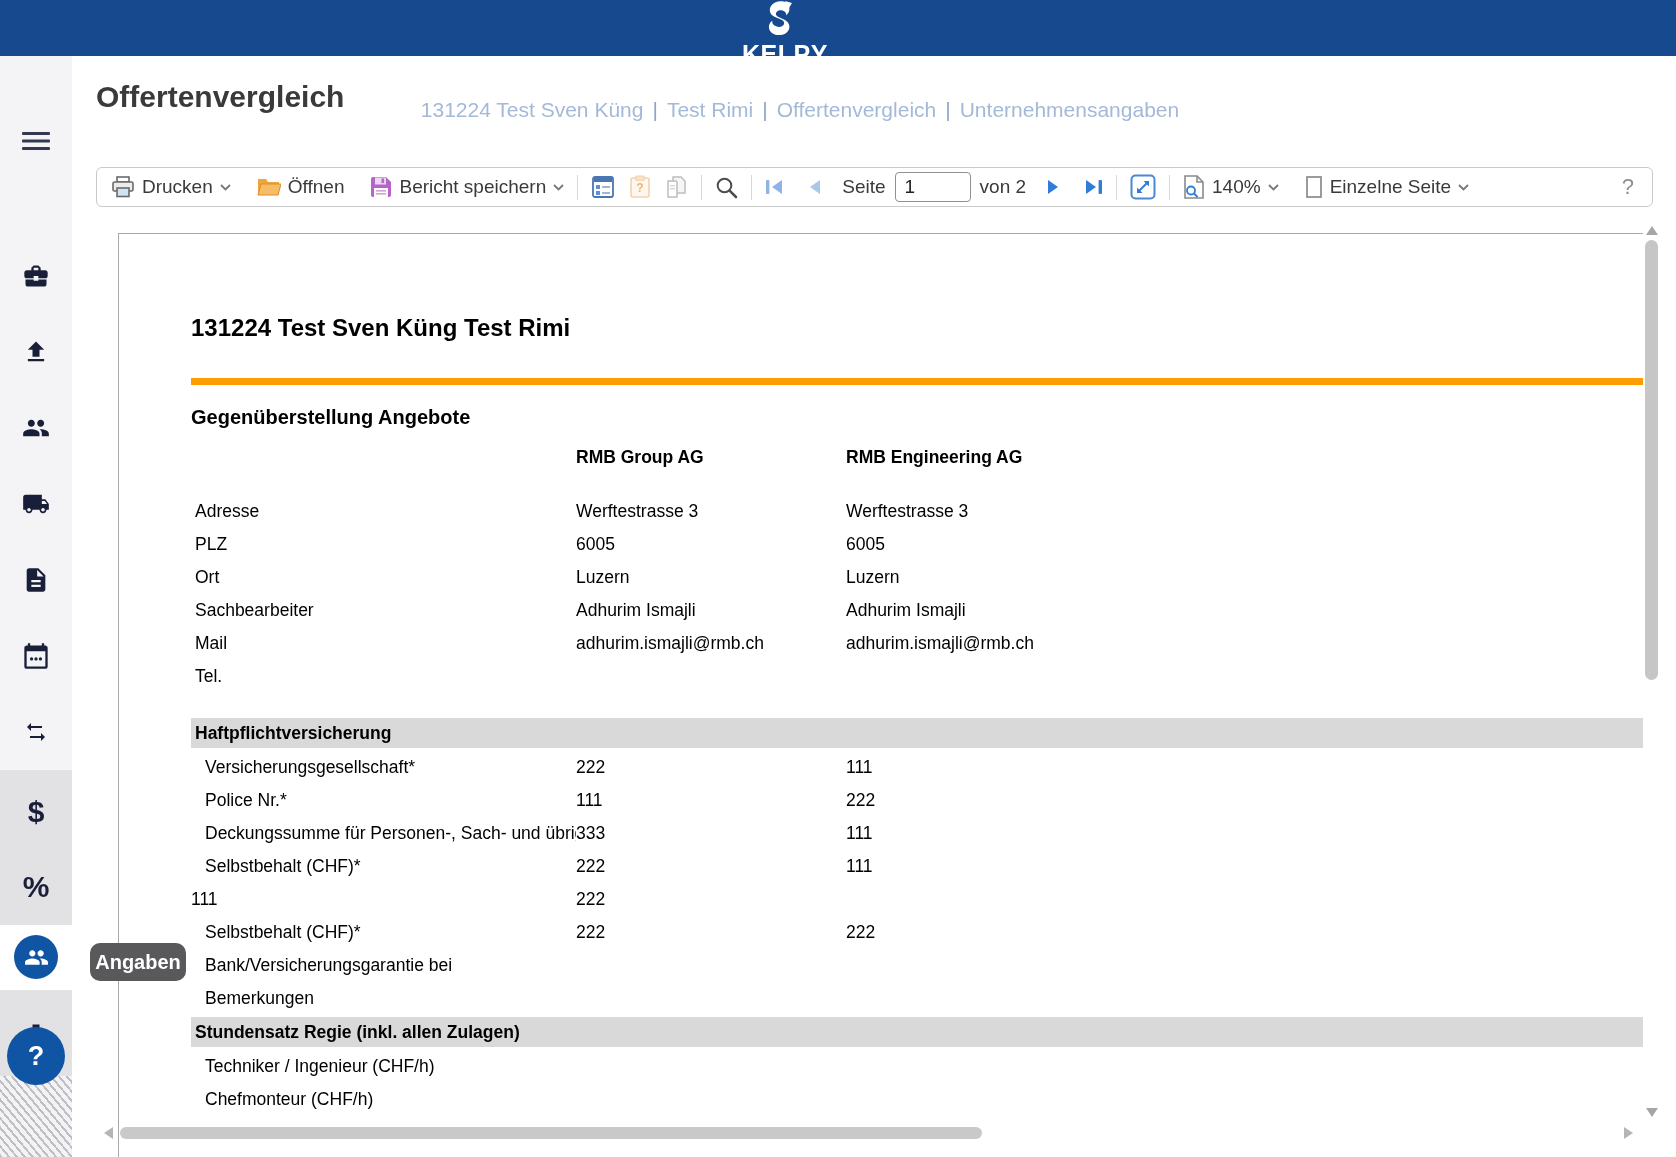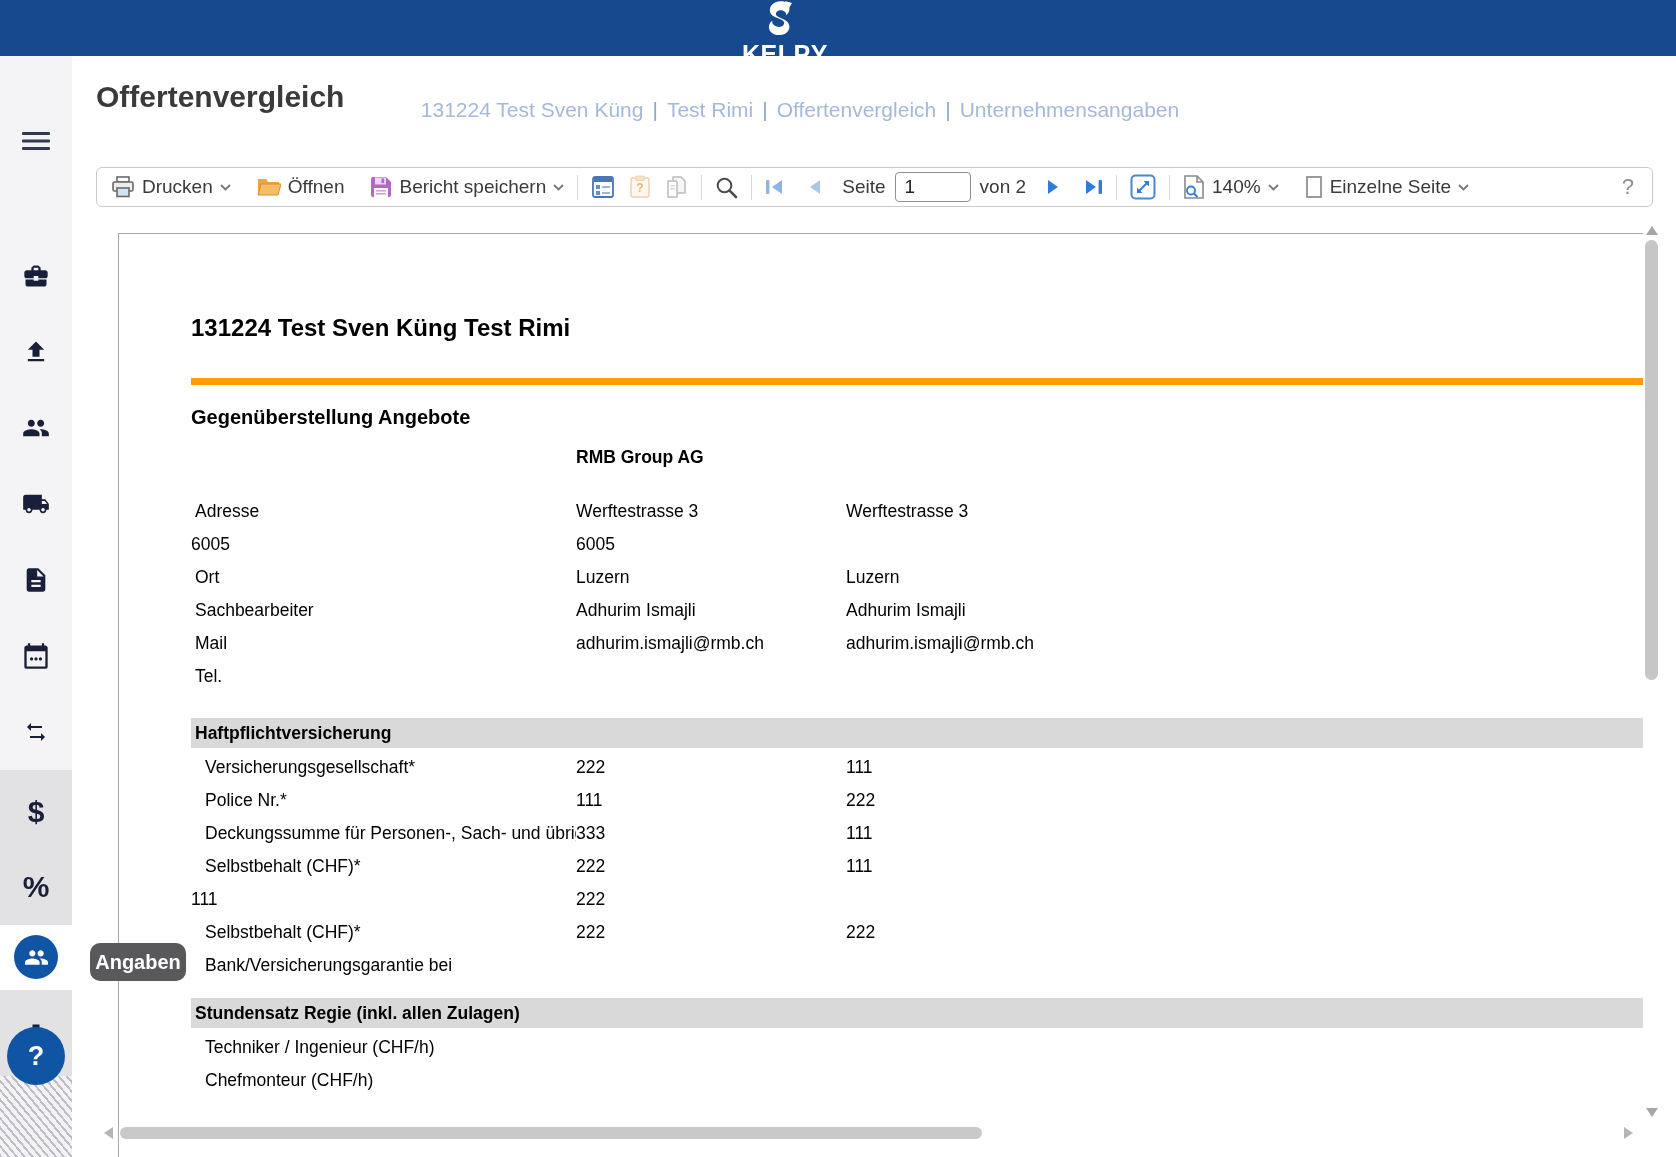--- a/index.html
+++ b/index.html
@@ -66,21 +66,21 @@
   .r-colheads { position:absolute; left:0; right:0; top:213px; font-weight:700; }
   .rows-box { position:absolute; left:0; right:0; }
   #info-rows { top:261px; }
   #report-sections { top:484px; }
   .row { display:grid; grid-template-columns:385px 270px 1fr; margin-left:72px; height:33px; align-items:center; }
   .cl { overflow:hidden; white-space:nowrap; padding-right:38px; }
   .cl.info { padding-left:4px; }
   .cl.sub { padding-left:14px; }
   .section-bar { height:30px; background:#D9D9D9; margin-left:72px; font-weight:700;
                  display:flex; align-items:center; padding-left:4px; }
-  .section-rows { margin-top:3px; margin-bottom:16px; }
+  .section-rows { margin-top:3px; margin-bottom:2px; }
 
   
   .v-thumb { position:absolute; left:1645px; top:240px; width:13px; height:440px; background:#c6c6c6; border-radius:7px; }
   .h-thumb { position:absolute; left:120px; top:1127px; width:862px; height:12px; background:#c9c9c9; border-radius:6px; }
   .scroll-arrow { position:absolute; display:flex; }
 </style>
 </head>
 <body>
 
 <div class="screen">
@@ -327,28 +327,30 @@
     <button class="tb-help">?</button>
   </div>
 
   <div class="report-page">
     <div class="r-title">131224 Test Sven Küng Test Rimi</div>
     <div class="r-orange"></div>
     <div class="r-heading">Gegenüberstellung Angebote</div>
     <div class="r-colheads r-grid">
       <span></span>
       <span>RMB Group AG</span>
+      <span>RMB Engineering AG</span>
     </div>
     <div class="rows-box" id="info-rows">
         <div class="row">
           <span class="cl info">Adresse</span>
           <span>Werftestrasse 3</span>
           <span>Werftestrasse 3</span>
         </div>
         <div class="row">
+          <span class="cl info">PLZ</span>
           <span>6005</span>
           <span>6005</span>
         </div>
         <div class="row">
           <span class="cl info">Ort</span>
           <span>Luzern</span>
           <span>Luzern</span>
         </div>
         <div class="row">
           <span class="cl info">Sachbearbeiter</span>
@@ -393,20 +395,25 @@
             <span>111</span>
             <span>222</span>
           </div>
           <div class="row">
             <span class="cl sub">Selbstbehalt (CHF)*</span>
             <span>222</span>
             <span>222</span>
           </div>
           <div class="row">
             <span class="cl sub">Bank/Versicherungsgarantie bei</span>
+            <span></span>
+            <span></span>
+          </div>
+          <div class="row">
+            <span class="cl sub">Bemerkungen</span>
             <span></span>
             <span></span>
           </div>
         </div>
         <div class="section-bar">Stundensatz Regie (inkl. allen Zulagen)</div>
         <div class="section-rows">
           <div class="row">
             <span class="cl sub">Techniker / Ingenieur (CHF/h)</span>
             <span></span>
             <span></span>

